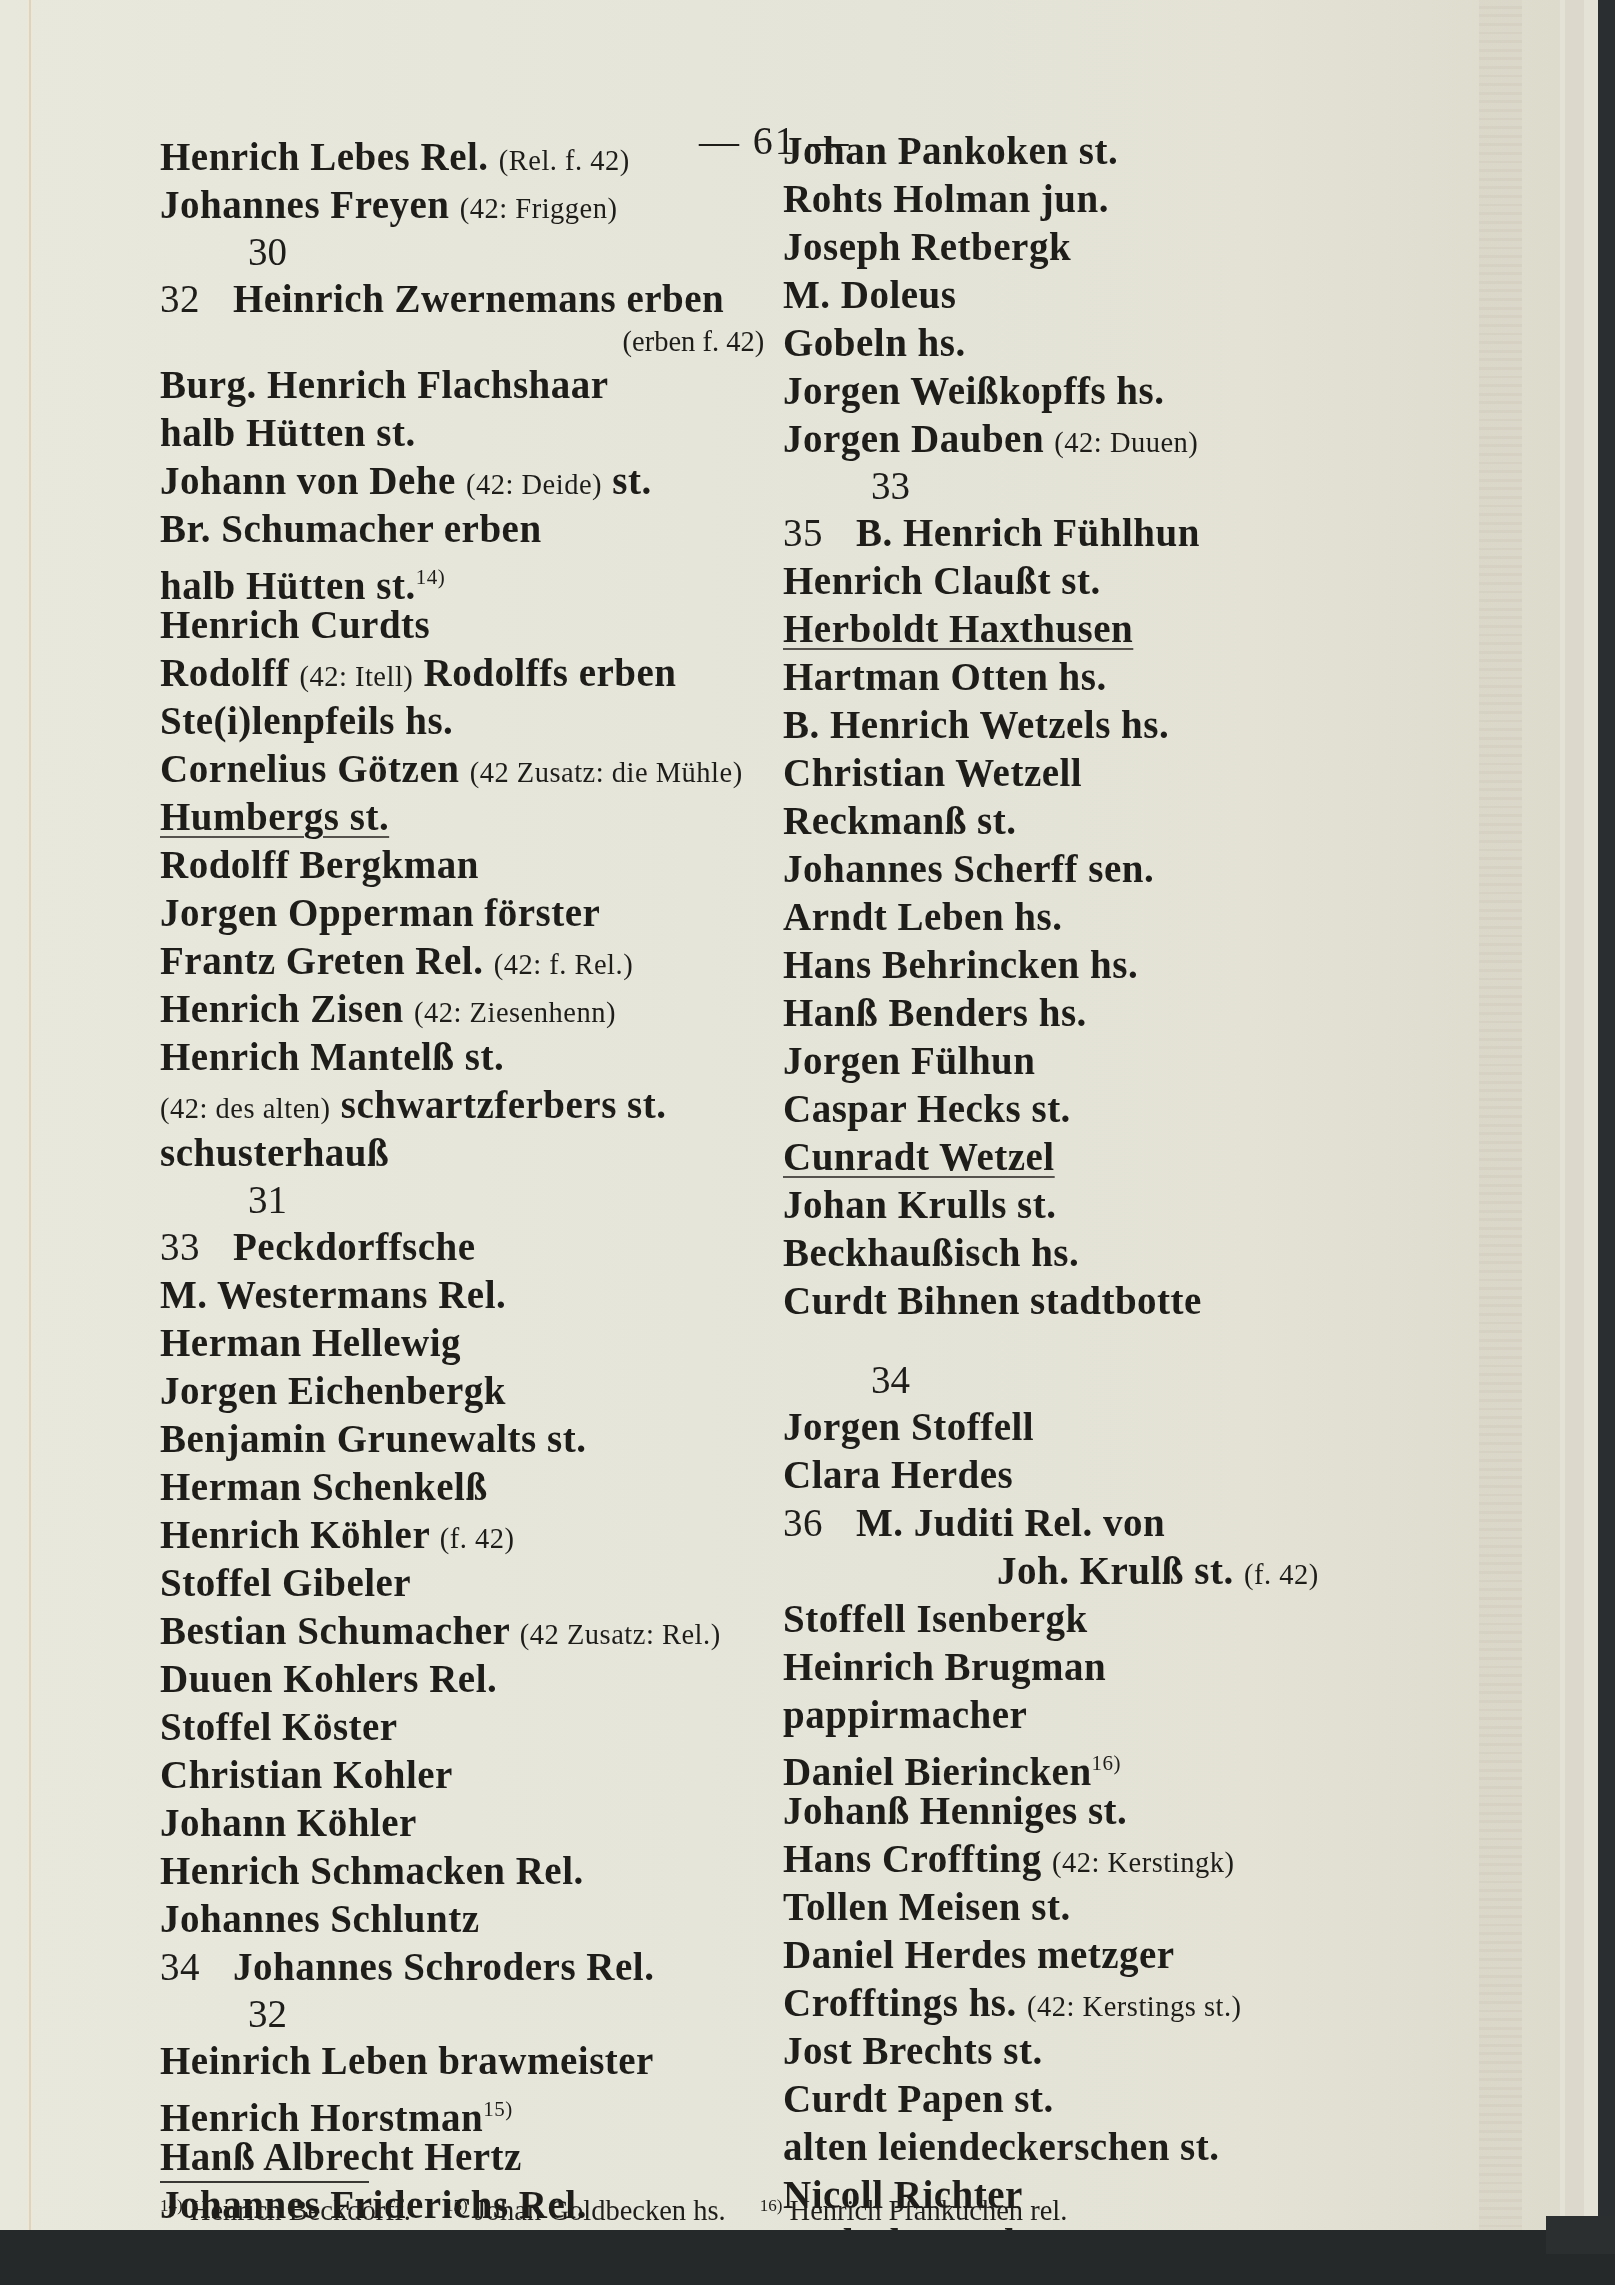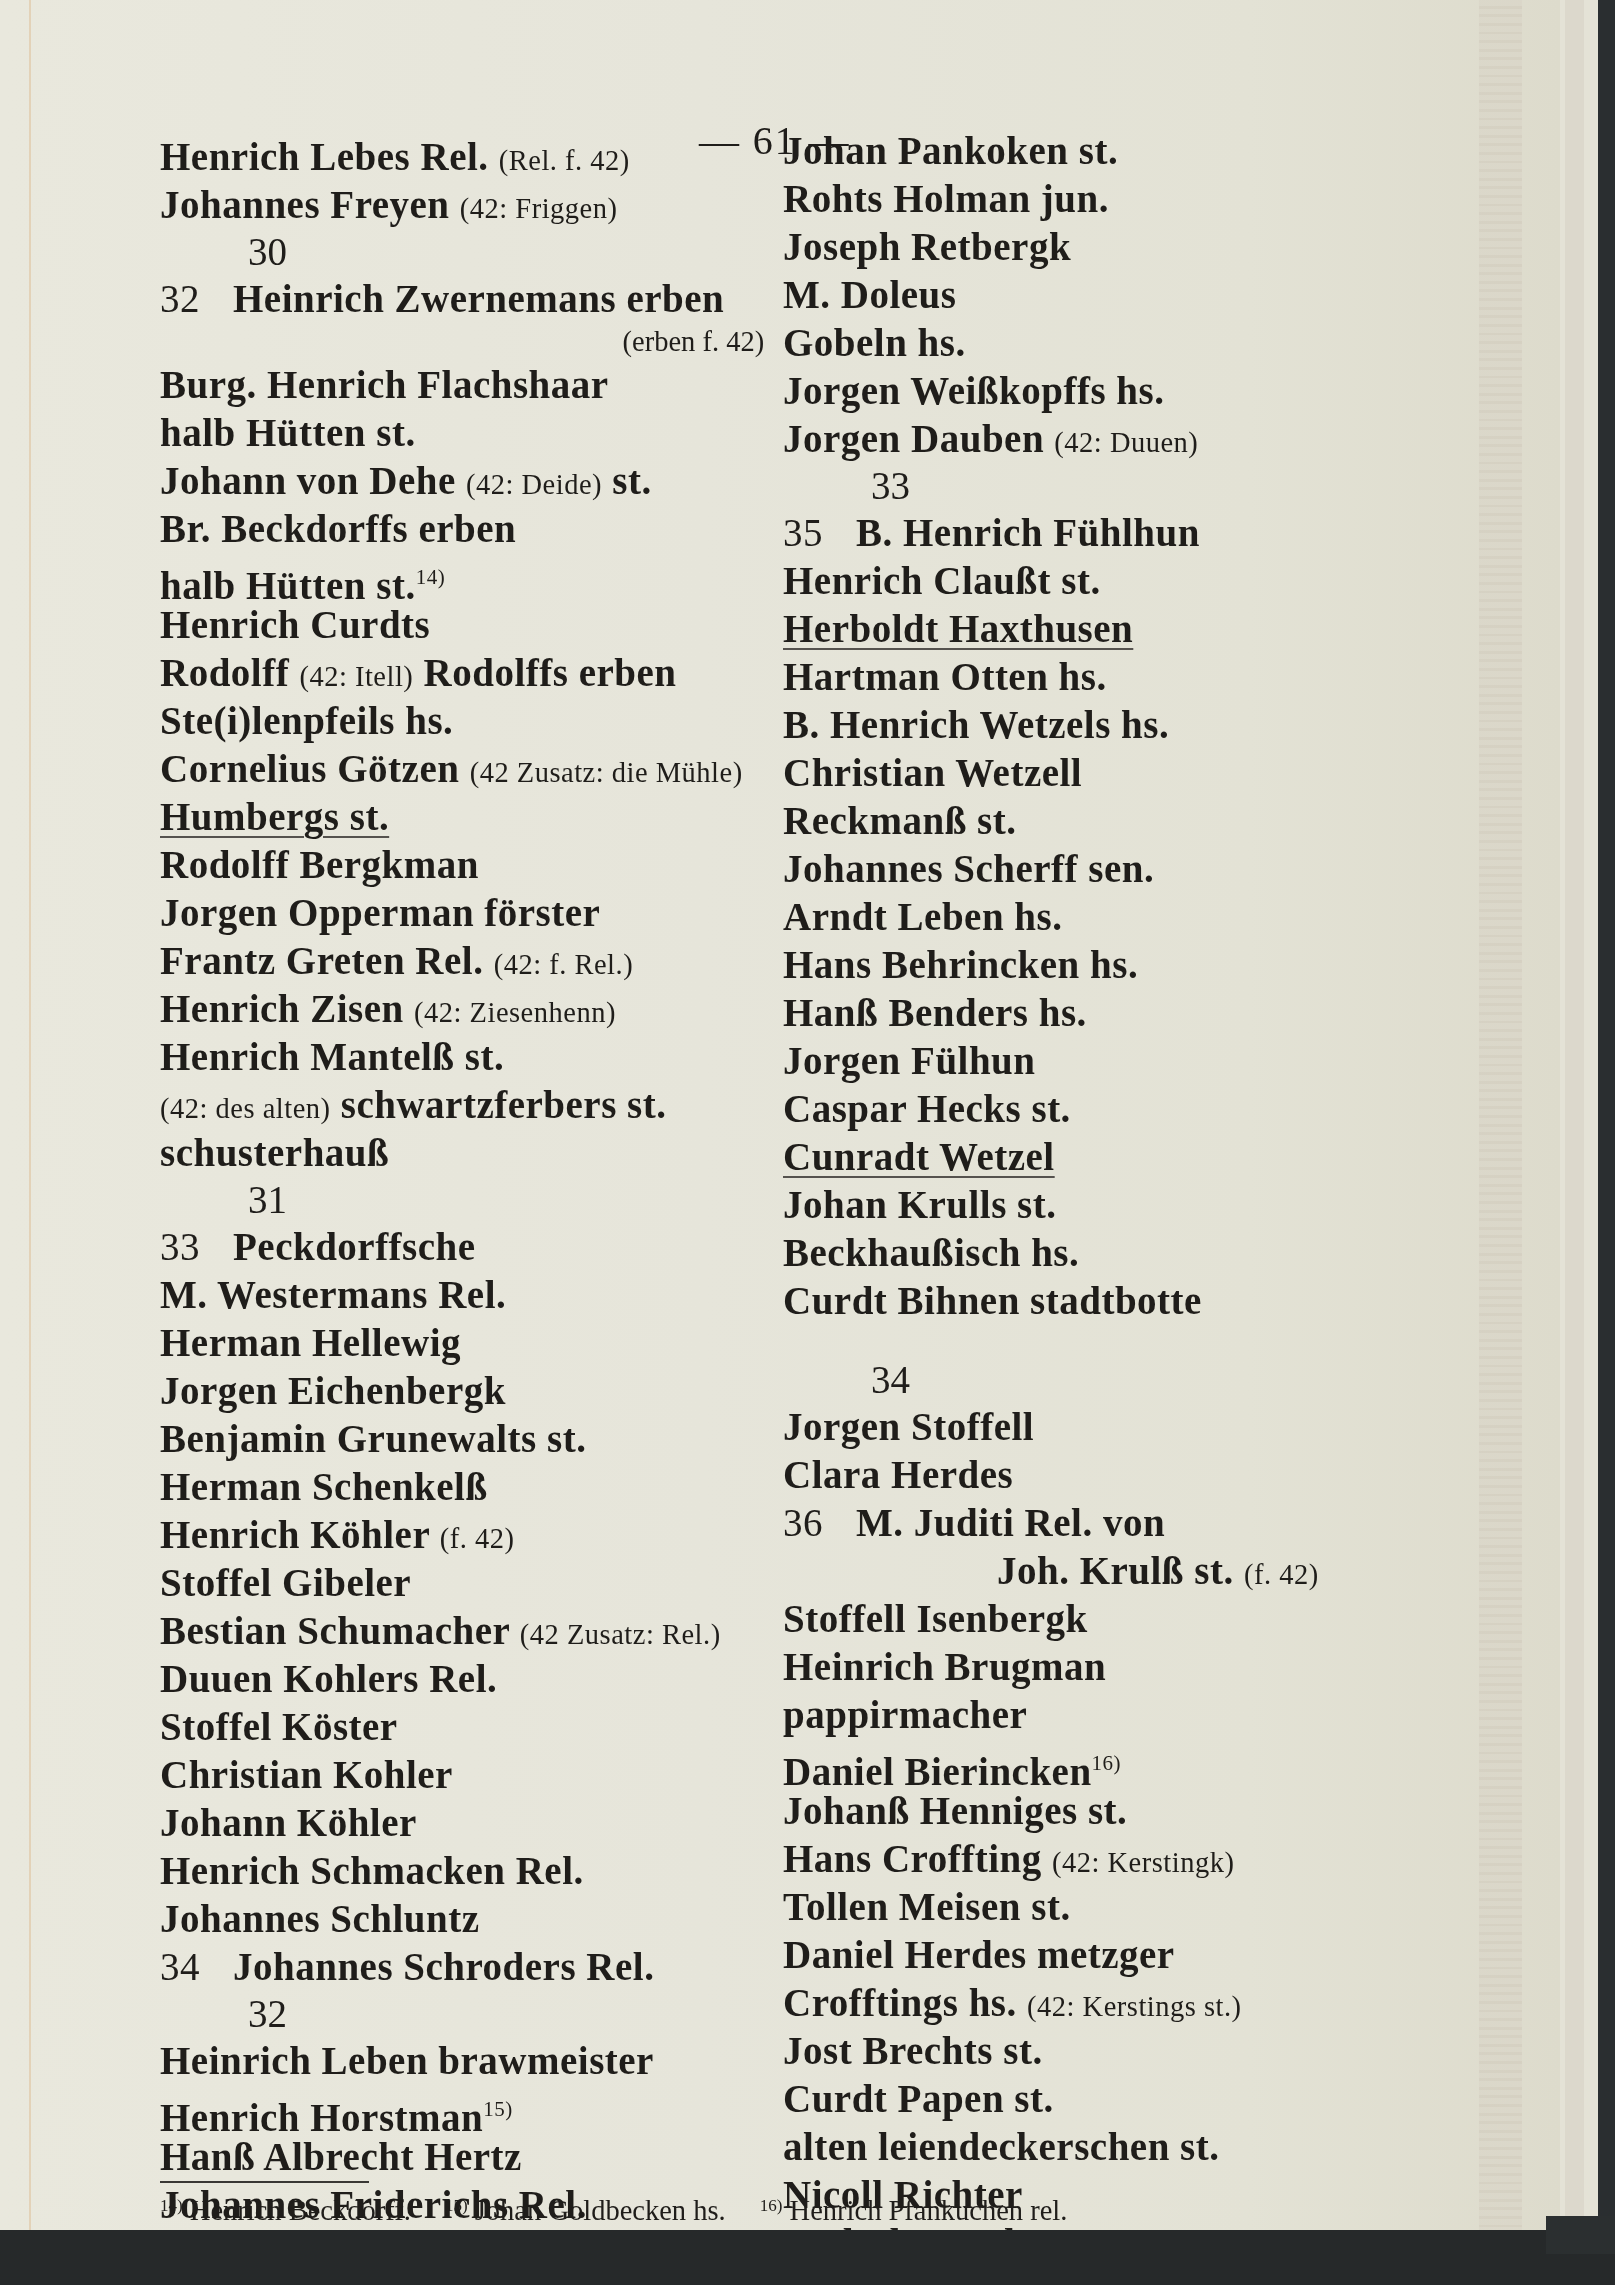--- a/index.html
+++ b/index.html
@@ -70,21 +70,21 @@
 
   <div class="column col-left" id="col-left">
       <div class="entry"><span>Henrich Lebes Rel.</span> <span class="note">(Rel. f. 42)</span></div>
       <div class="entry"><span>Johannes Freyen</span> <span class="note">(42: Friggen)</span></div>
       <div class="section">30</div>
       <div class="entry"><span class="num">32</span><span>Heinrich Zwernemans erben</span></div>
       <div class="sub-note">(erben f. 42)</div>
       <div class="entry"><span>Burg. Henrich Flachshaar</span></div>
       <div class="entry"><span>halb Hütten st.</span></div>
       <div class="entry"><span>Johann von Dehe</span> <span class="note">(42: Deide)</span> <span>st.</span></div>
-      <div class="entry"><span>Br. Beckdorffs erben</span></div>
+      <div class="entry"><span>Br. Schumacher erben</span></div>
       <div class="entry"><span>halb Hütten st.</span><sup>14)</sup></div>
       <div class="entry"><span>Henrich Curdts</span></div>
       <div class="entry"><span>Rodolff</span> <span class="note">(42: Itell)</span> <span>Rodolffs erben</span></div>
       <div class="entry"><span>Ste(i)lenpfeils hs.</span></div>
       <div class="entry"><span>Cornelius Götzen</span> <span class="note">(42 Zusatz: die Mühle)</span></div>
       <div class="entry"><span class="underlined">Humbergs st.</span></div>
       <div class="entry"><span>Rodolff Bergkman</span></div>
       <div class="entry"><span>Jorgen Opperman förster</span></div>
       <div class="entry"><span>Frantz Greten Rel.</span> <span class="note">(42: f. Rel.)</span></div>
       <div class="entry"><span>Henrich Zisen</span> <span class="note">(42: Ziesenhenn)</span></div>

